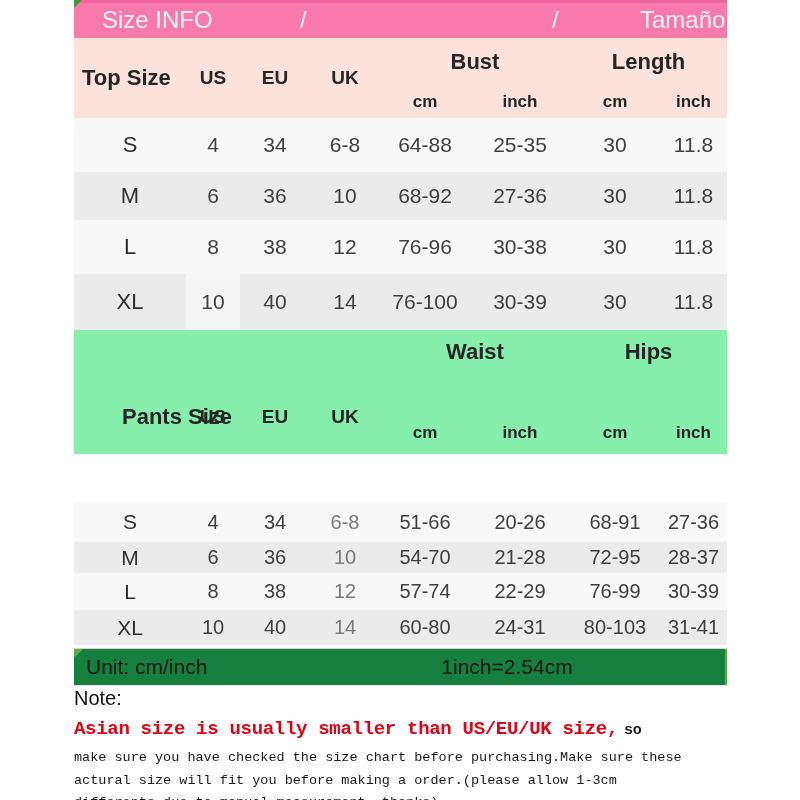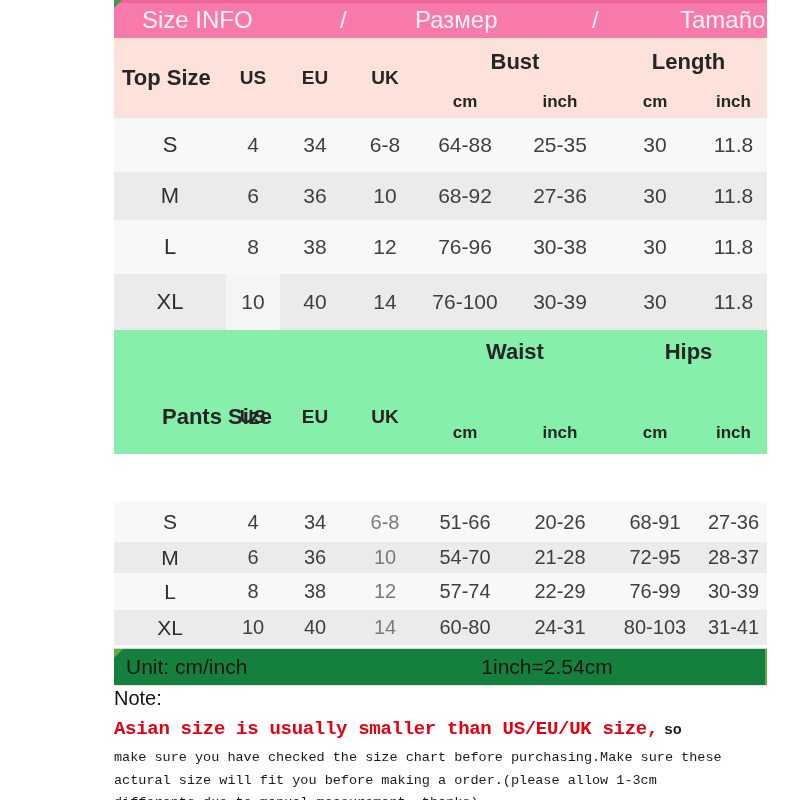--- a/index.html
+++ b/index.html
@@ -1,18 +1,18 @@
 <!DOCTYPE html>
 <html><head>
 <meta charset="utf-8">
 <style>
   html,body{margin:0;padding:0;background:#ffffff;}
   .page{position:relative;width:800px;height:800px;background:#ffffff;overflow:hidden;
         font-family:"Liberation Sans",sans-serif;}
-  .table-wrap{position:absolute;left:74px;top:0;width:653px;height:800px;margin-left:40px;}
+  .table-wrap{position:absolute;left:74px;top:0;width:653px;height:800px;}
 
   
   .title-bar{position:absolute;left:0;top:0;width:653px;height:38px;background:#f87aab;
              border-top:3px solid #ef649c;box-sizing:border-box;overflow:hidden;}
   .title-bar span{position:absolute;top:0;line-height:34px;font-size:24px;color:#fdf2f6;white-space:nowrap;}
   .t-left{left:28px;} .t-sep1{left:226px;} .t-mid{left:301px;} .t-sep2{left:478px;} .t-right{left:566px;}
   .corner-tri{position:absolute;left:0;top:0;width:0;height:0;
               border-top:8px solid #3f9b3f;border-right:8px solid transparent;z-index:5;}
 
   
@@ -83,21 +83,20 @@
 </style>
 </head>
 <body>
 
 <div class="page">
   <div class="table-wrap">
 
     <div class="title-bar">
       <span class="t-left">Size INFO</span>
       <span class="t-sep1">/</span>
-      <span class="t-mid">Размер</span>
       <span class="t-sep2">/</span>
       <span class="t-right">Tamaño</span>
     </div>
     <div class="corner-tri"></div>
 
     <div class="top-header grid">
       <div class="hd h-rowlabel">Top Size</div>
       <div class="hd h-col h-us">US</div>
       <div class="hd h-col h-eu">EU</div>
       <div class="hd h-col h-uk">UK</div>

